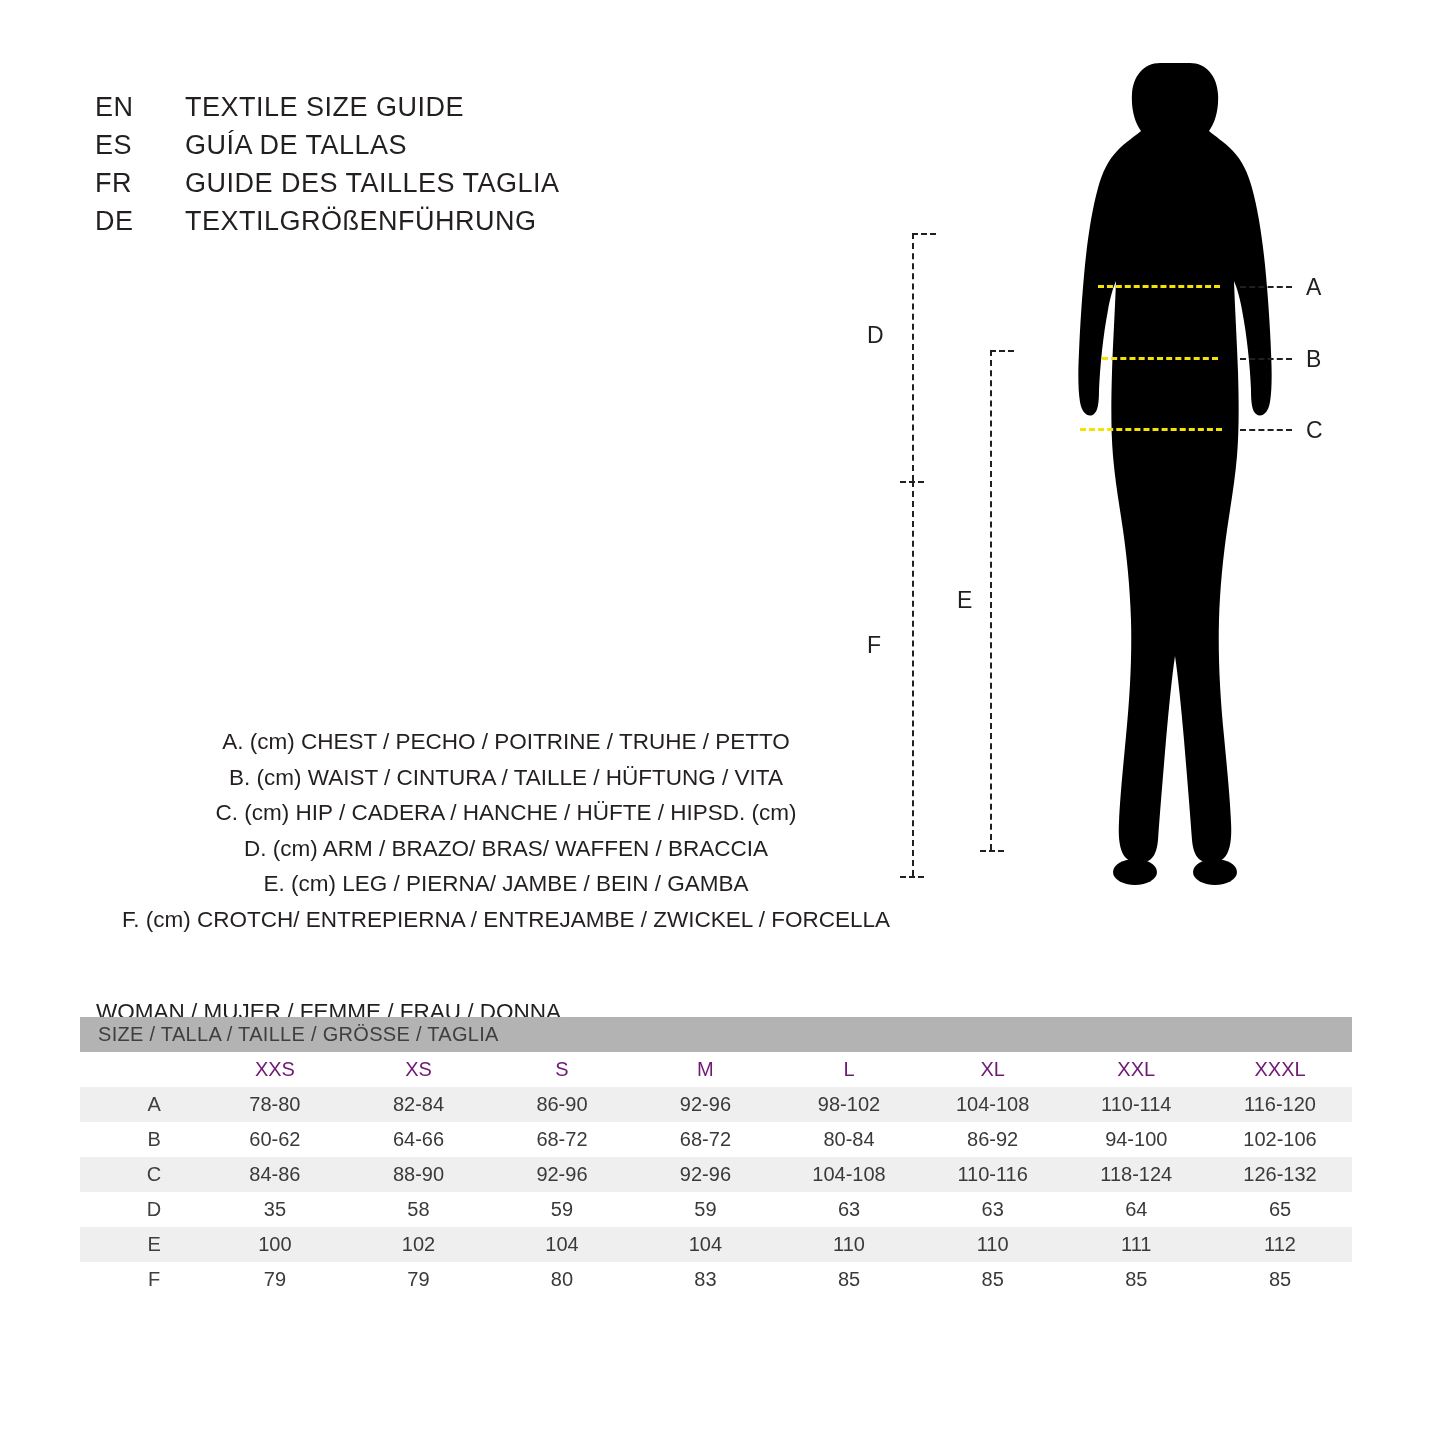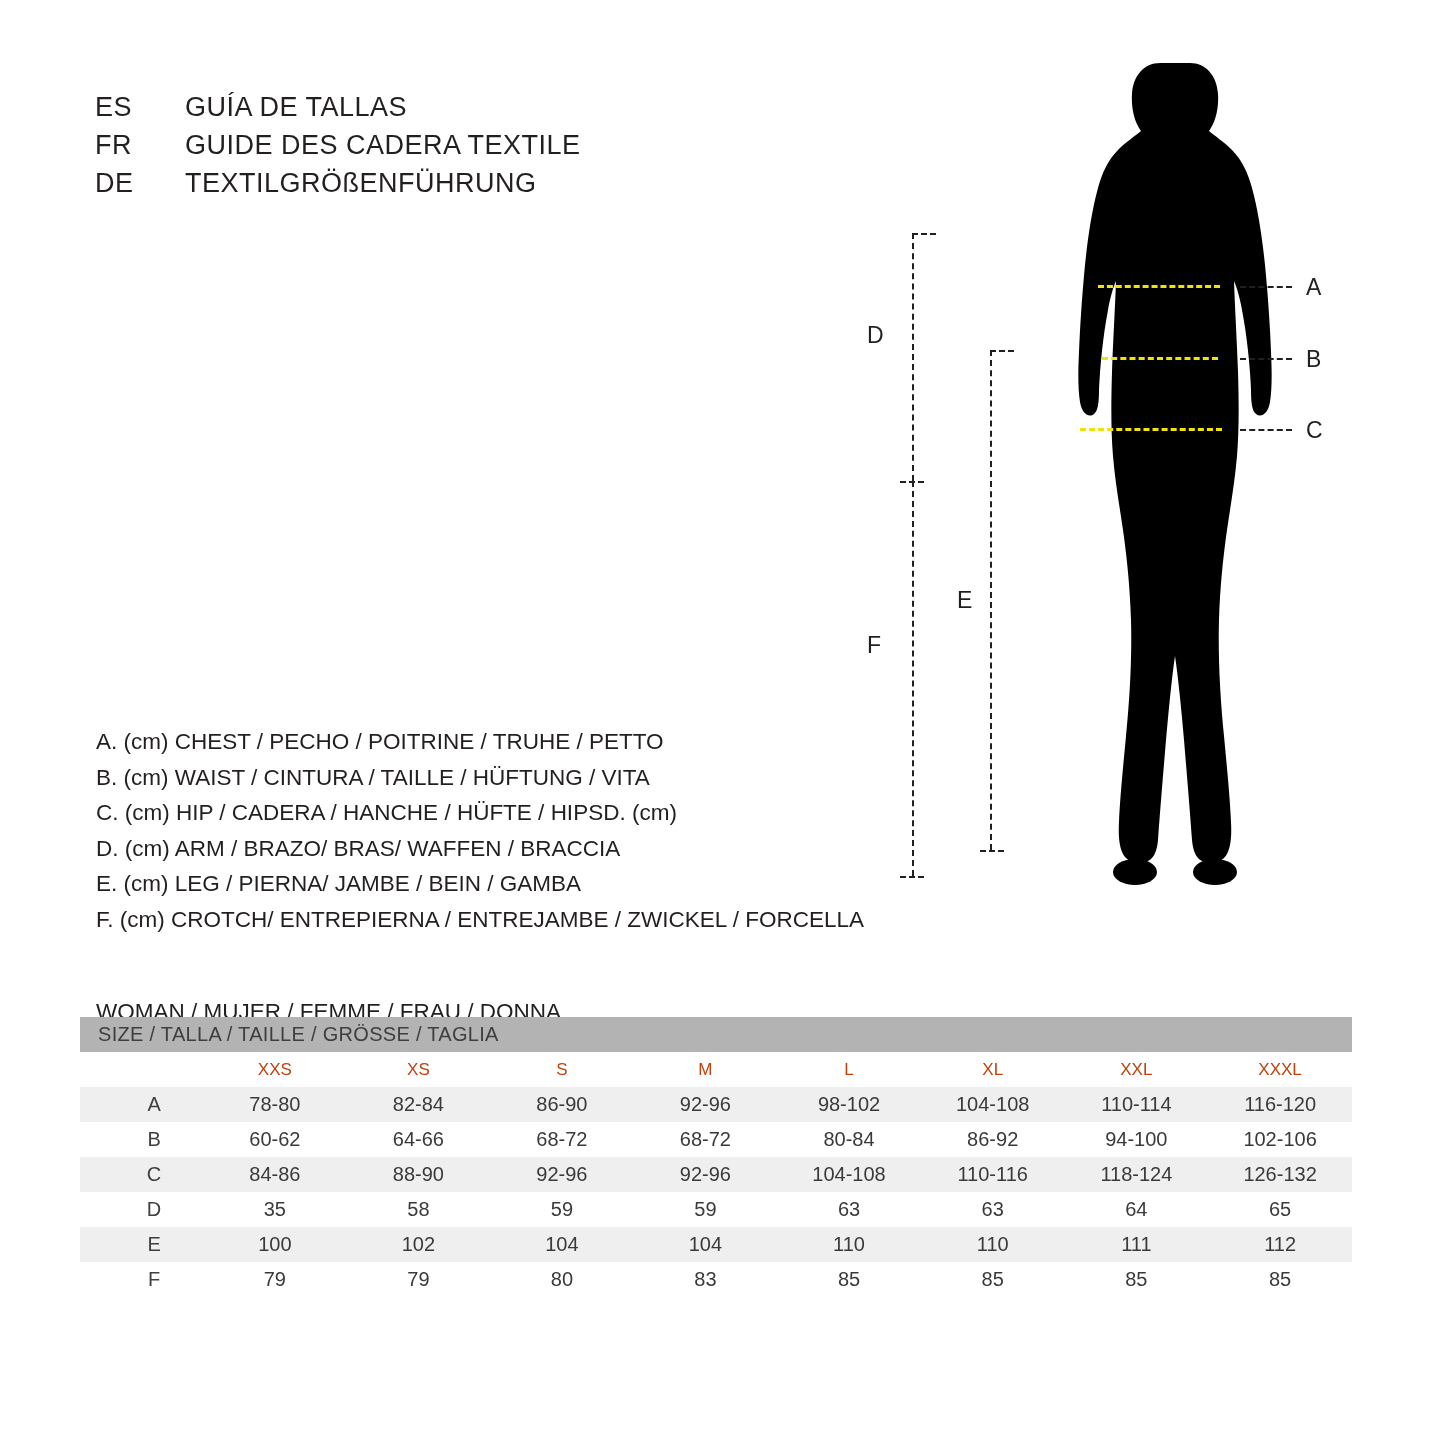--- a/index.html
+++ b/index.html
@@ -46,20 +46,21 @@
     position: absolute;
     left: 96px;
     top: 724px;
     width: 820px;
   }
   .legend-row {
     font-size: 22.5px;
     line-height: 35.5px;
     color: #231f20;
     white-space: nowrap;
+    text-align: center;
   }
 
   .gender-label {
     position: absolute;
     left: 96px;
     top: 963px;
     font-size: 22.5px;
     color: #231f20;
     white-space: nowrap;
     margin-top: 36px;
@@ -84,22 +85,22 @@
     padding: 6px 11px 6px 18px;
     letter-spacing: 0.3px;
   }
   .size-table td, .size-table th {
     padding: 0;
     height: 35px;
     text-align: center;
     font-weight: normal;
   }
   .size-table tr.header-row th {
-    color: #c2410c;
-    font-size: 17px;
+    color: #701a75;
+    font-size: 20px;
     background: #ffffff;
   }
   .size-table tbody tr.shade {
     background: #efefef;
   }
   .size-table tbody tr.plain {
     background: #ffffff;
   }
   .rowlabel {
     width: 100px;
@@ -143,27 +144,31 @@
   .dash-v {
     position: absolute;
     width: 0;
     border-left: 2px dashed #231f20;
   }
 </style>
 </head>
 <body>
 
 <div class="titles">
+  <div class="title-row">
+    <span class="title-lang">EN</span>
+    <span class="title-text">TEXTILE SIZE GUIDE</span>
+  </div>
   <div class="title-row">
     <span class="title-lang">ES</span>
     <span class="title-text">GUÍA DE TALLAS</span>
   </div>
   <div class="title-row">
     <span class="title-lang">FR</span>
-    <span class="title-text">GUIDE DES CADERA TEXTILE</span>
+    <span class="title-text">GUIDE DES TAILLES TAGLIA</span>
   </div>
   <div class="title-row">
     <span class="title-lang">DE</span>
     <span class="title-text">TEXTILGRÖßENFÜHRUNG</span>
   </div>
 </div>
 
 <div class="figure-area">
 
   <svg class="silhouette" viewBox="0 0 240 830" preserveAspectRatio="none">

